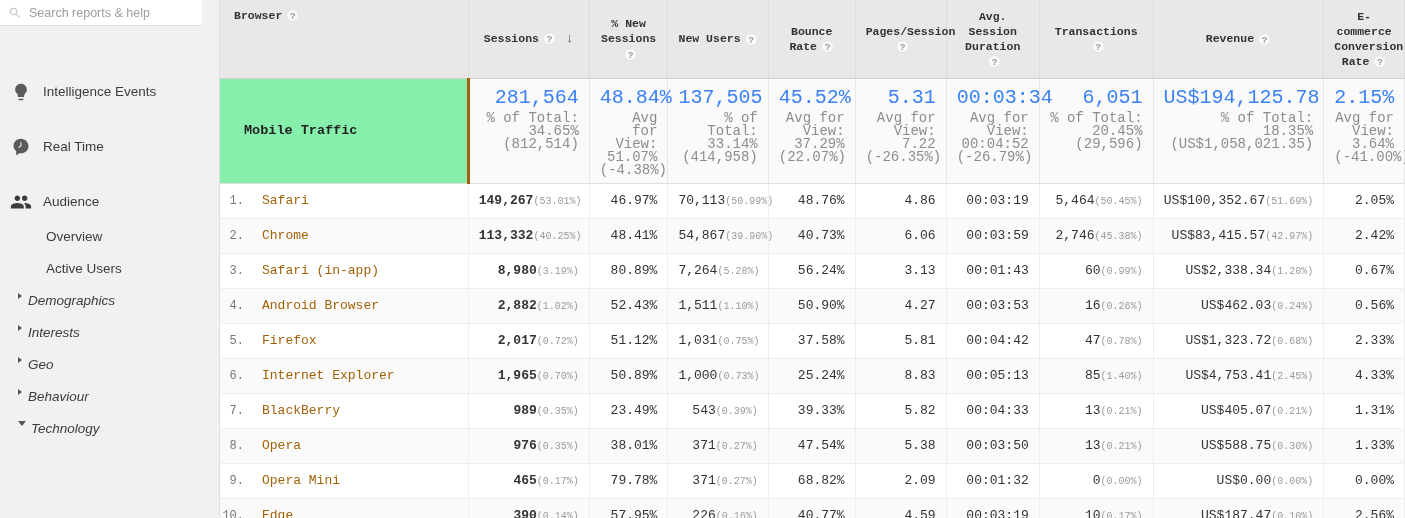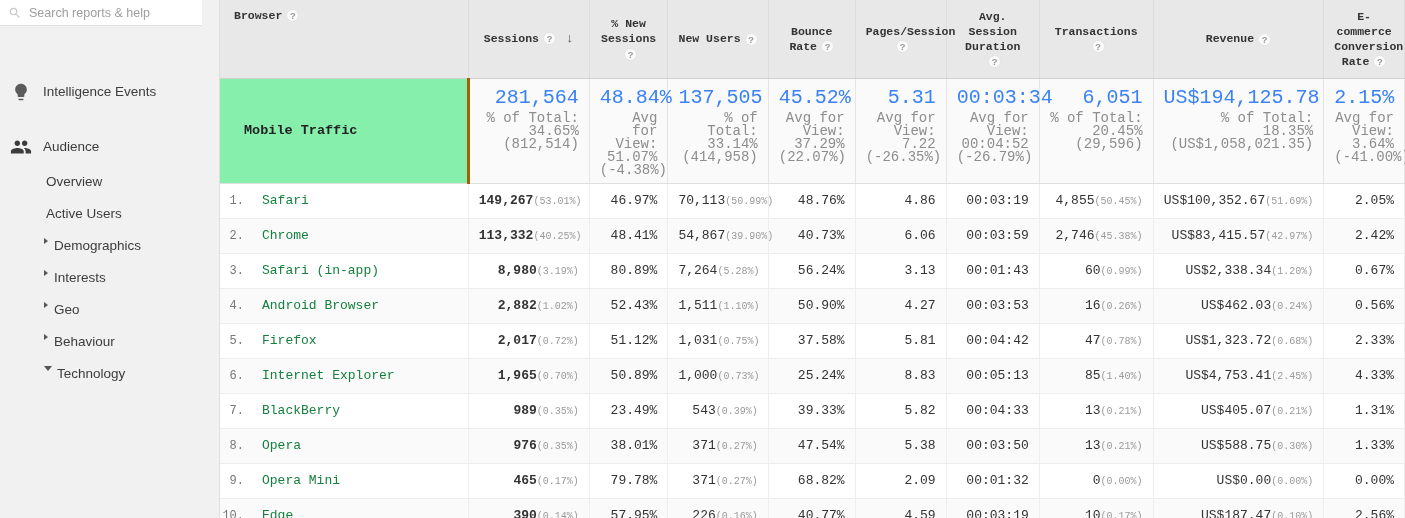--- a/index.html
+++ b/index.html
@@ -48,21 +48,21 @@
     display: flex; align-items: center; justify-content: center;
     color: #5b5b5b;
   }
   .nav-top-label { font-size: 13.5px; color: #3c3c3c; margin-left: 5px; }
   .nav-sub {
     font-size: 13.5px; color: #3c3c3c;
     padding: 0 0 0 46px;
     height: 32px; display: flex; 
     cursor: pointer;
   }
-  .nav-sub.indent { padding-left: 44px; }
+  .nav-sub.indent { padding-left: 18px; font-style: italic; }
   .caret {
     display: inline-block; width: 0; height: 0;
     border-left: 4.5px solid #555;
     border-top: 3.5px solid transparent;
     border-bottom: 3.5px solid transparent;
     margin-right: 6px; flex: 0 0 auto;
   }
   .caret.down {
     border-left: 4px solid transparent;
     border-right: 4px solid transparent;
@@ -132,21 +132,21 @@
     font-size: 13px;
     padding: 0 10px;
     color: #333;
     background: #fff;
   }
   tbody tr:nth-child(odd) td { background: #fafafa; }
   tbody tr.summary td { background: #fafafa; }
   tbody td.dim { padding-left: 0; }
   .dimcell { display: flex; align-items: center; }
   .rownum { width: 24px; flex: 0 0 24px; text-align: right; font-size: 12px; color: #777; margin-right: 0; overflow:hidden;}
-  .dimlink { color: #15803d; text-decoration: none; margin-left: 18px; font-size: 13px; cursor: pointer; }
+  .dimlink { color: #a16207; text-decoration: none; margin-left: 18px; font-size: 13px; cursor: pointer; }
   td.num { text-align: right; white-space: nowrap; }
   .v { font-weight: bold; }
   .vn { font-weight: normal; }
   .pct { color: #9a9a9a; font-size: 10px; font-weight: normal; }
 
   
   col.c-dim { width: 240px; }
   col.c-sess { width: 117px; }
   col.c-newsess { width: 76px; }
   col.c-newusers { width: 97px; }
@@ -177,20 +177,28 @@
 
       <div class="nav-top">
         <span class="nav-ico">
           <svg viewBox="0 0 24 24" width="20" height="20">
               <path fill="#5b5b5b" d="M9 21c0 .55.45 1 1 1h4c.55 0 1-.45 1-1v-1H9v1zm3-19C8.14 2 5 5.14 5 9c0 2.38 1.19 4.47 3 5.74V17c0 .55.45 1 1 1h6c.55 0 1-.45 1-1v-2.26c1.81-1.27 3-3.36 3-5.74 0-3.86-3.14-7-7-7z"></path>
             </svg>
         </span>
         <span class="nav-top-label">Intelligence Events</span>
       </div>
 
+      <div class="nav-top">
+        <span class="nav-ico">
+          <svg viewBox="0 0 24 24" width="20" height="20">
+              <path fill="#5b5b5b" d="M12 2C6.9 2 3 5.9 3 10.5c0 2.6 1.2 4.9 3.2 6.4V22l4-2.6c.6.1 1.2.1 1.8.1 5.1 0 9-3.9 9-8.5S17.1 2 12 2zm.6 9.2l-3.2 1.9-.7-1.1 2.6-1.6V6.2h1.3v5z"></path>
+            </svg>
+        </span>
+        <span class="nav-top-label">Real Time</span>
+      </div>
 
       <div class="nav-top">
         <span class="nav-ico">
           <svg viewBox="0 0 24 24" width="22" height="22">
               <path fill="#3c3c3c" d="M16 11c1.66 0 2.99-1.34 2.99-3S17.66 5 16 5c-1.66 0-3 1.34-3 3s1.34 3 3 3zm-8 0c1.66 0 2.99-1.34 2.99-3S9.66 5 8 5C6.34 5 5 6.34 5 8s1.34 3 3 3zm0 2c-2.33 0-7 1.17-7 3.5V19h14v-2.5c0-2.33-4.67-3.5-7-3.5zm8 0c-.29 0-.62.02-.97.05 1.16.84 1.97 1.97 1.97 3.45V19h6v-2.5c0-2.33-4.67-3.5-7-3.5z"></path>
             </svg>
         </span>
         <span class="nav-top-label">Audience</span>
       </div>
 
@@ -321,21 +329,21 @@
                 <span class="rownum">1.</span>
                 <a class="dimlink">Safari</a>
               </div>
             </td>
             <td class="num"><span class="v">149,267</span><span class="pct">(53.01%)</span></td>
             <td class="num"><span class="vn">46.97%</span></td>
             <td class="num"><span class="vn">70,113</span><span class="pct">(50.99%)</span></td>
             <td class="num"><span class="vn">48.76%</span></td>
             <td class="num"><span class="vn">4.86</span></td>
             <td class="num"><span class="vn">00:03:19</span></td>
-            <td class="num"><span class="vn">4,855</span><span class="pct">(50.45%)</span></td>
+            <td class="num"><span class="vn">5,464</span><span class="pct">(50.45%)</span></td>
             <td class="num"><span class="vn">US$100,352.67</span><span class="pct">(51.69%)</span></td>
             <td class="num"><span class="vn">2.05%</span></td>
           </tr>
           <tr>
             <td class="dim">
               <div class="dimcell">
                 <span class="rownum">2.</span>
                 <a class="dimlink">Chrome</a>
               </div>
             </td>

